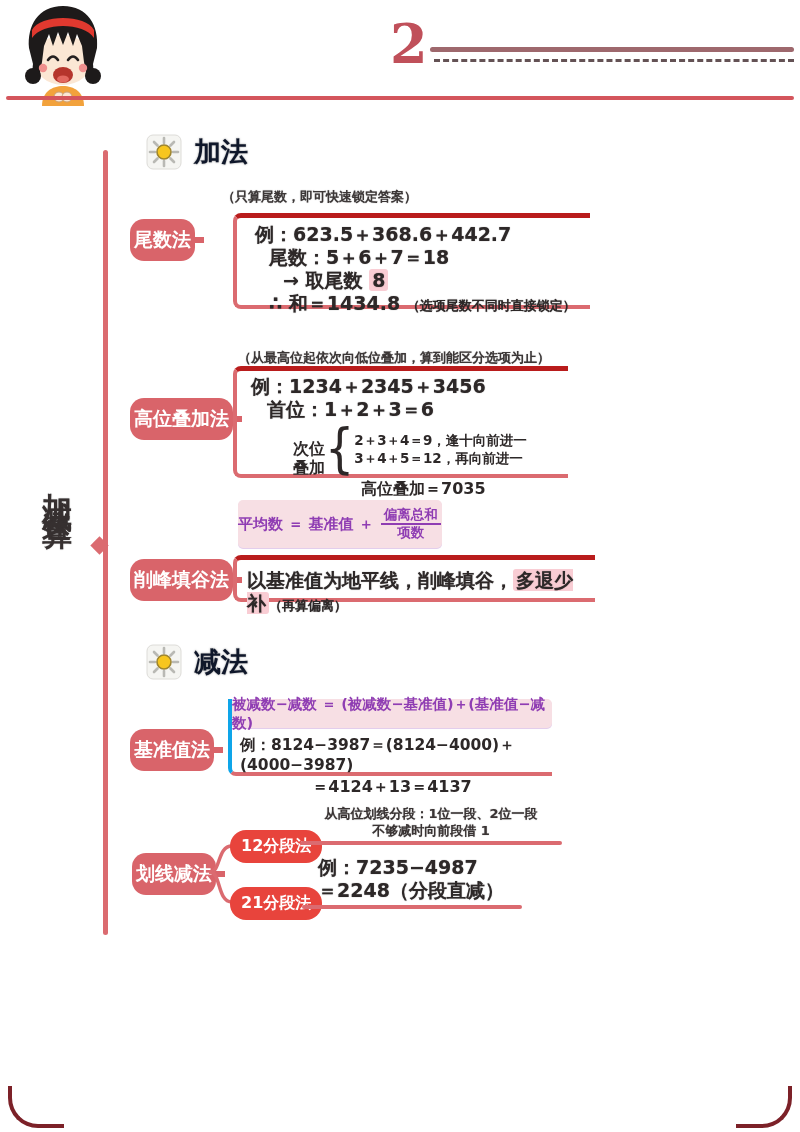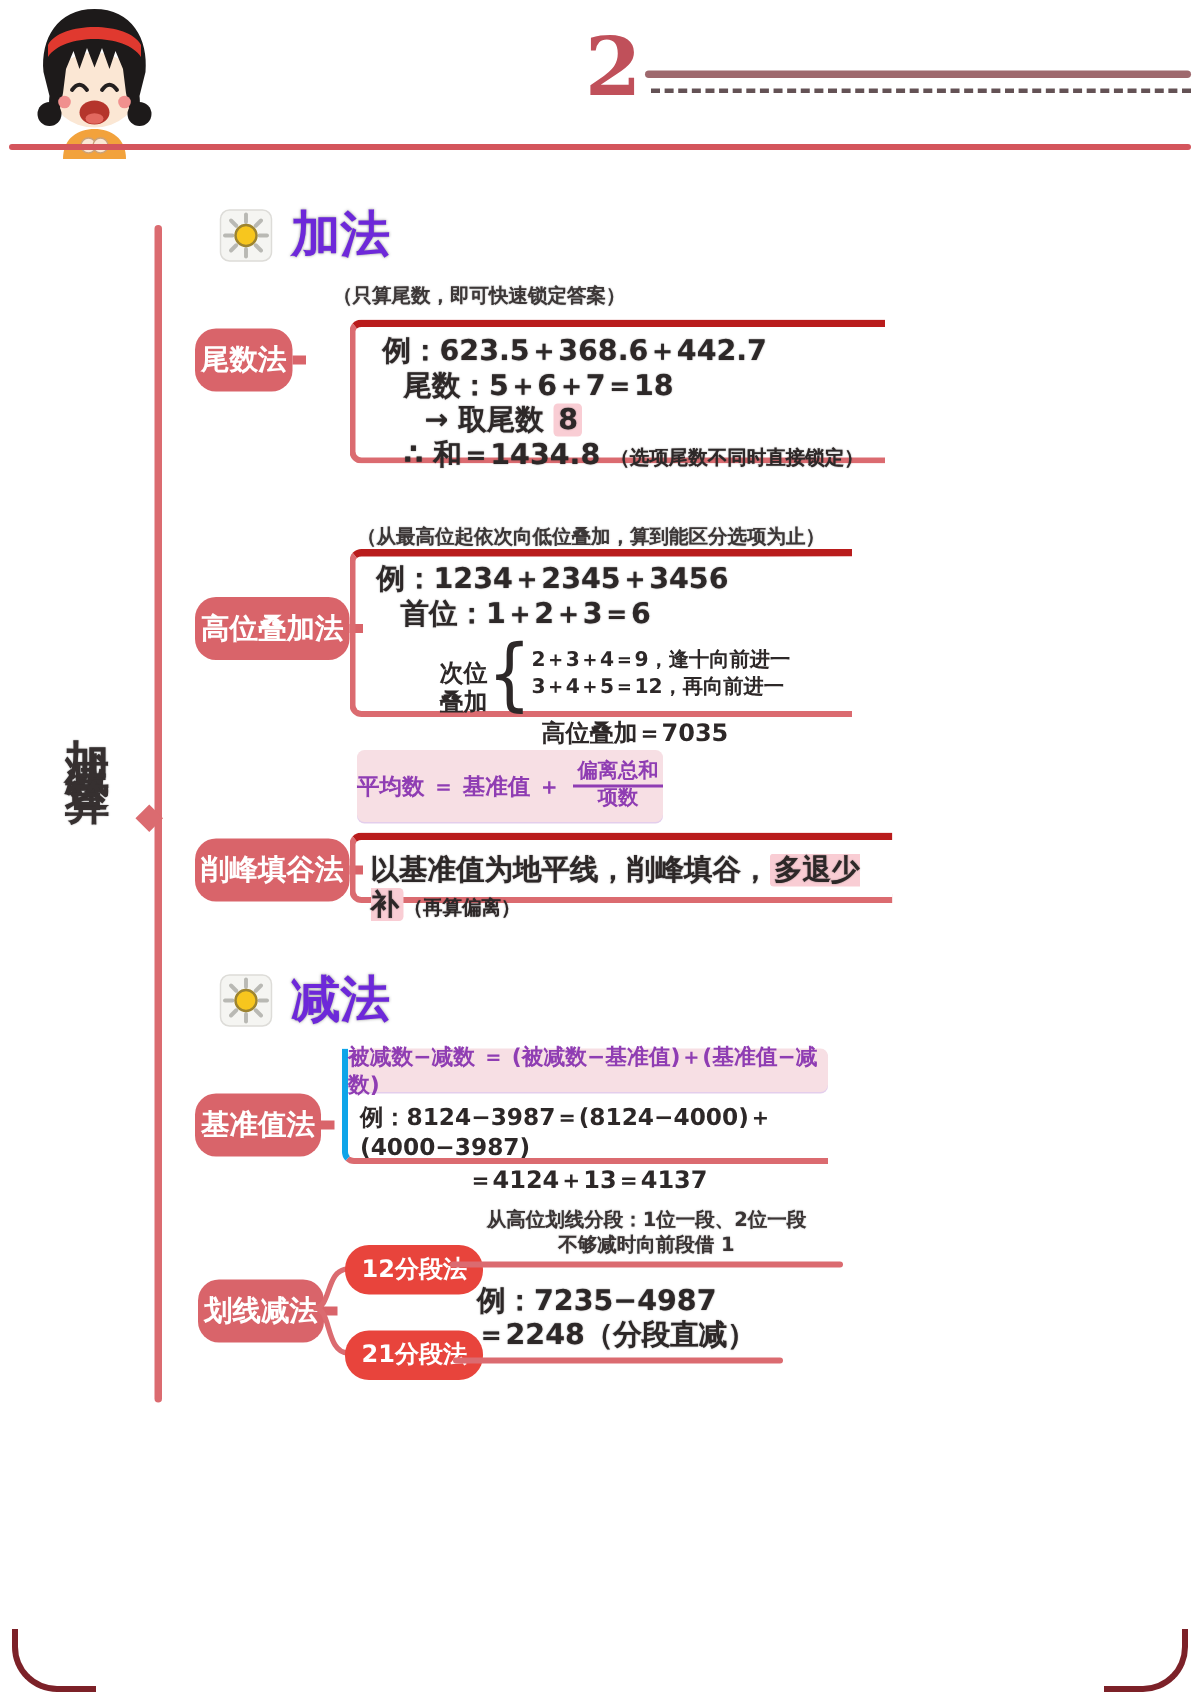--- a/index.html
+++ b/index.html
@@ -15,40 +15,40 @@
   .divider{position:absolute;left:6px;top:96px;width:788px;height:4px;background:#d4555c;border-radius:2px;}
 
   
   .spine{position:absolute;left:103px;top:150px;width:5px;height:785px;background:#db6b70;border-radius:3px;}
   .spine-diamond{position:absolute;left:93px;top:539px;width:13px;height:13px;background:#db6b70;transform:rotate(45deg);}
   .root-title{position:absolute;left:36px;top:468px;writing-mode:vertical-rl;text-orientation:upright;
               font-size:30px;font-weight:bold;color:#363030;letter-spacing:9px;
               text-shadow:0 0 1px rgba(40,40,40,.6);}
 
   .section-head{position:absolute;display:flex;align-items:center;gap:12px;}
-  .section-label{font-size:33px;font-weight:bold;color:#6d28d9;text-shadow:0 0 2px rgba(45,45,45,.55);}
+  .section-label{font-size:27px;font-weight:bold;color:#0f172a;text-shadow:0 0 2px rgba(45,45,45,.55);}
 
   .pill{position:absolute;background:#d9646a;color:#fff;font-weight:bold;font-size:19px;
         padding:8px 4px;border-radius:14px;white-space:nowrap;}
   .pill::after{content:"";position:absolute;right:-9px;top:50%;margin-top:-3px;width:9px;height:6px;background:#d9646a;}
 
   .note{position:absolute;font-size:13px;font-weight:bold;color:#3c3737;white-space:nowrap;
         text-shadow:0 0 1px rgba(50,50,50,.5);}
 
   .lbox{position:absolute;border-left:4px solid #db6b70;border-top:5px solid #b91c1c;
         border-bottom:4px solid #db6b70;border-radius:8px 0 0 8px;box-sizing:border-box;
         color:#2d2828;font-weight:bold;}
   .lbox2{position:absolute;border-left:4px solid #0ea5e9;border-bottom:4px solid #db6b70;
         border-radius:0 0 0 8px;box-sizing:border-box;color:#2d2828;font-weight:bold;}
   .big{font-size:19px;line-height:23px;text-shadow:0 0 1px rgba(45,40,40,.6);}
   .sm{font-size:13px;font-weight:bold;}
   .hl{background:#f9cdd4;border-radius:3px;padding:0 3px;}
 
   .formula-card{position:absolute;background:#f7dfe4;border-radius:5px;color:#8f3db3;
-                display:flex;align-items:center;justify-content:space-between;font-weight:bold;
+                display:flex;align-items:center;justify-content:flex-start;font-weight:bold;
                 box-shadow:0 1px 0 rgba(143,61,179,.25);}
   .frac{display:inline-flex;flex-direction:column;align-items:center;margin-left:7px;line-height:1.15;}
   .frac .num{border-bottom:2px solid #8f3db3;padding:0 3px;}
 
   .badge{position:absolute;background:#e8443c;color:#fff;font-weight:bold;font-size:16px;
          padding:6px 11px;border-radius:16px;white-space:nowrap;}
   .branchline{position:absolute;height:4px;background:#db6b70;border-radius:2px;}
 
   .seg12-text{position:absolute;left:300px;top:805px;width:262px;text-align:center;
               font-size:13px;font-weight:bold;color:#3a3434;line-height:17px;

